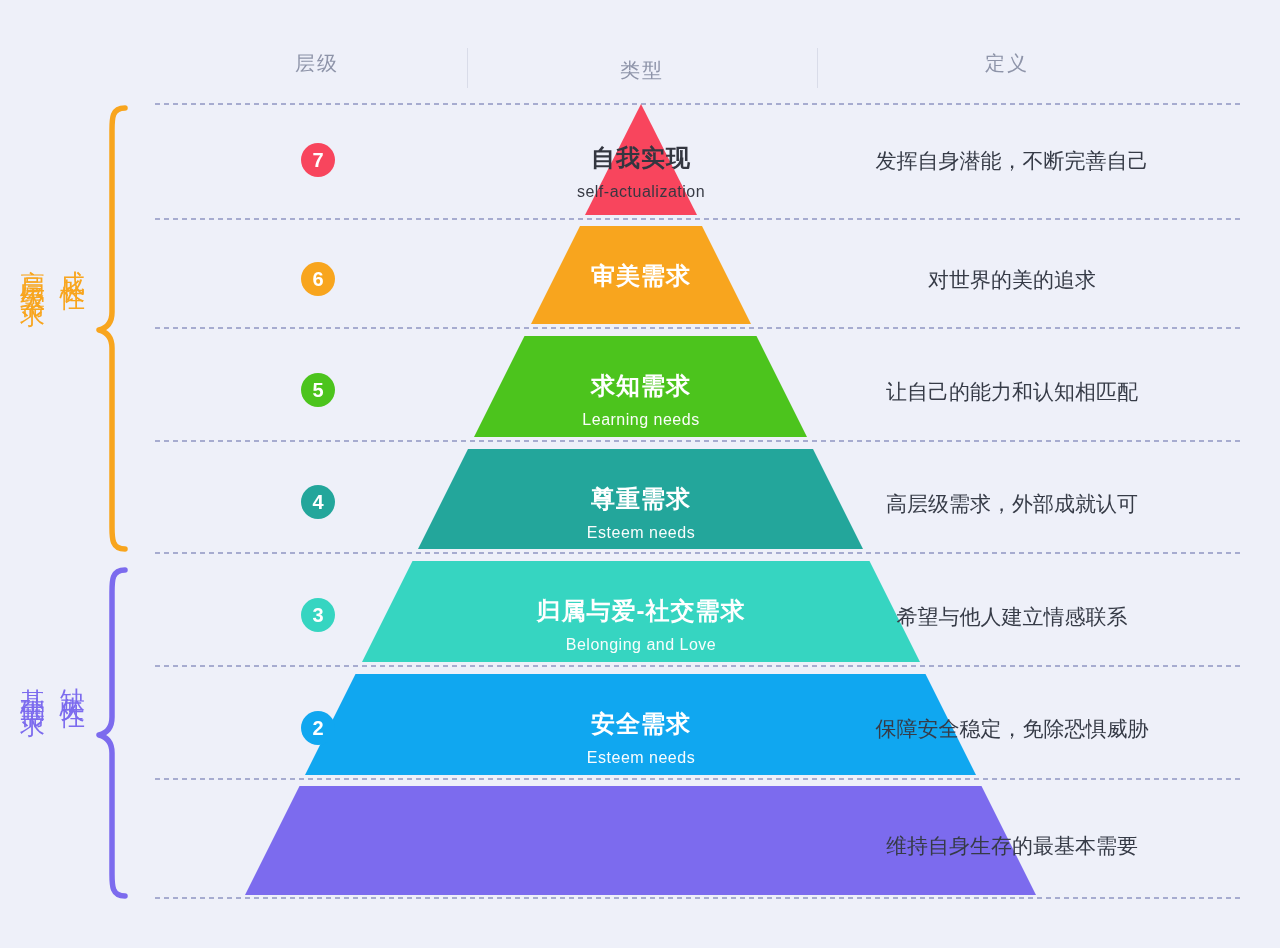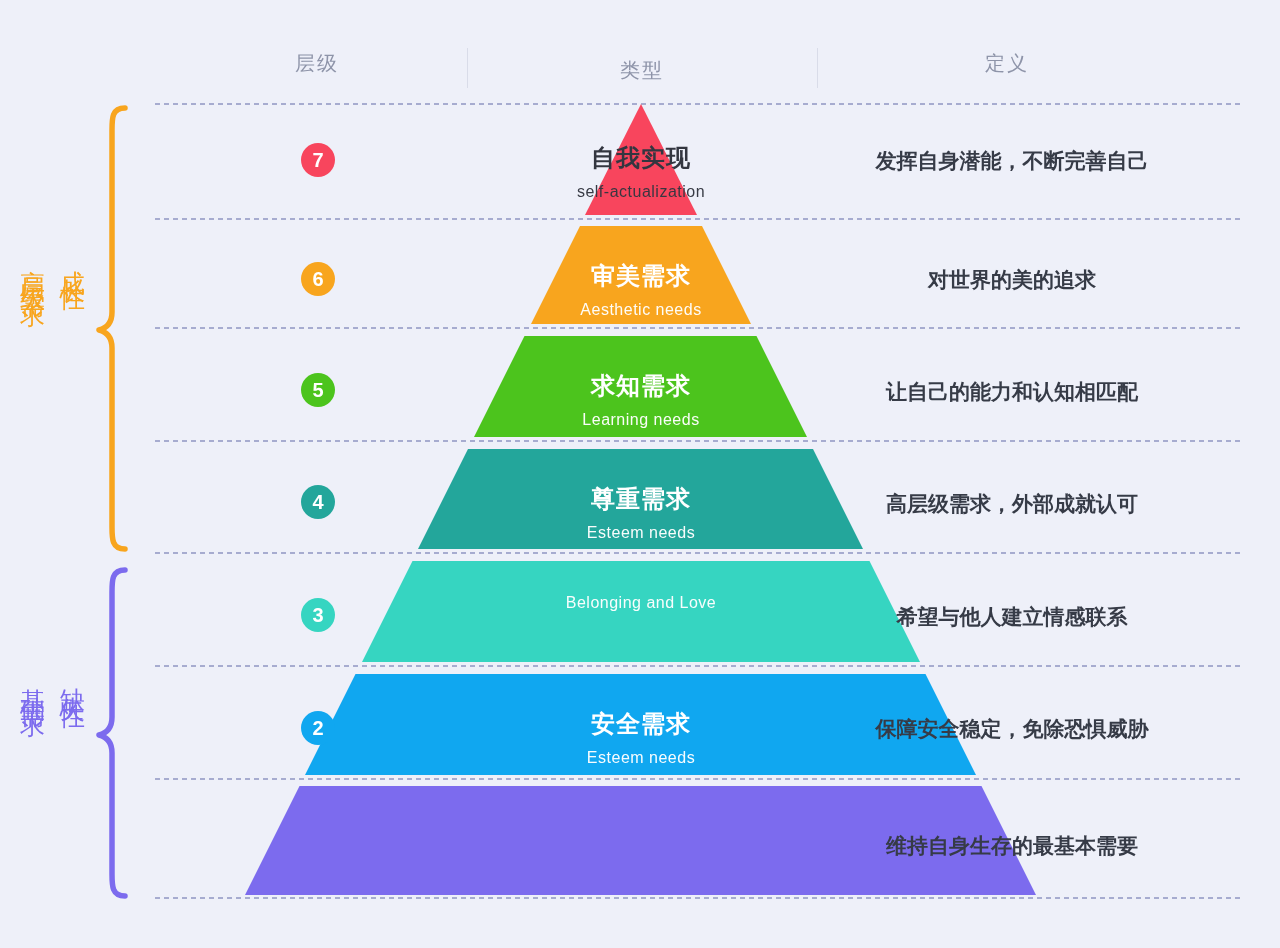--- a/index.html
+++ b/index.html
@@ -35,21 +35,21 @@
   .lsub{font-size:16px;line-height:26px;opacity:.97;letter-spacing:.5px;}
   .ltext.dark{color:#333640;}
   .x7{top:125px;} .x6{top:243px;} .x5{top:353px;} .x4{top:466px;}
   .x3{top:578px;} .x2{top:691px;} .x1{top:809px;}
   
   .badge{position:absolute;left:301px;width:34px;height:34px;border-radius:50%;z-index:4;
          color:#fff;font-size:20px;font-weight:bold;text-align:center;line-height:34px;}
   .b7{top:143px;} .b6{top:262px;} .b5{top:373px;} .b4{top:485px;} .b3{top:598px;} .b2{top:711px;}
   
   .def{position:absolute;left:850px;width:324px;text-align:center;z-index:3;
-       font-size:21px;line-height:30px;color:#363b47;font-weight:bold;}
+       font-size:21px;line-height:30px;color:#363b47;}
   .d7{top:146px;} .d6{top:265px;} .d5{top:377px;} .d4{top:489px;}
   .d3{top:602px;} .d2{top:714px;} .d1{top:831px;}
   
   .brace{position:absolute;left:94px;width:36px;z-index:2;}
   .brace path{fill:none;stroke-width:5.5;stroke-linecap:round;stroke-linejoin:round;}
   .br-growth{top:104px;height:449px;}
   .br-def{top:566px;height:334px;}
   .vcap{position:absolute;left:18px;display:flex;gap:10px;z-index:3;}
   .vc-growth{top:250px;} .vc-def{top:668px;}
   .vcol{writing-mode:vertical-lr;text-orientation:upright;
@@ -93,21 +93,20 @@
 <div class="ltext x7 dark">
   <div class="ltitle">自我实现</div>
   <div class="lsub">self-actualization</div>
 </div>
 <div class="badge b7" style="background: rgb(248, 69, 93);">7</div>
 <div class="def d7">发挥自身潜能，不断完善自己</div>
 
 <div class="trap t6" style="background: rgb(248, 165, 30);"></div>
 <div class="ltext x6">
   <div class="ltitle">审美需求</div>
-  <div class="lsub">Aesthetic needs</div>
 </div>
 <div class="badge b6" style="background: rgb(248, 165, 30);">6</div>
 <div class="def d6">对世界的美的追求</div>
 
 <div class="trap t5" style="background: rgb(76, 196, 29);"></div>
 <div class="ltext x5">
   <div class="ltitle">求知需求</div>
   <div class="lsub">Learning needs</div>
 </div>
 <div class="badge b5" style="background: rgb(76, 196, 29);">5</div>
@@ -116,20 +115,21 @@
 <div class="trap t4" style="background: rgb(35, 166, 155);"></div>
 <div class="ltext x4">
   <div class="ltitle">尊重需求</div>
   <div class="lsub">Esteem needs</div>
 </div>
 <div class="badge b4" style="background: rgb(35, 166, 155);">4</div>
 <div class="def d4">高层级需求，外部成就认可</div>
 
 <div class="trap t3" style="background: rgb(54, 213, 193);"></div>
 <div class="ltext x3">
+  <div class="ltitle">归属与爱-社交需求</div>
   <div class="lsub">Belonging and Love</div>
 </div>
 <div class="badge b3" style="background: rgb(54, 213, 193);">3</div>
 <div class="def d3">希望与他人建立情感联系</div>
 
 <div class="trap t2" style="background: rgb(16, 167, 240);"></div>
 <div class="ltext x2">
   <div class="ltitle">安全需求</div>
   <div class="lsub">Esteem needs</div>
 </div>

